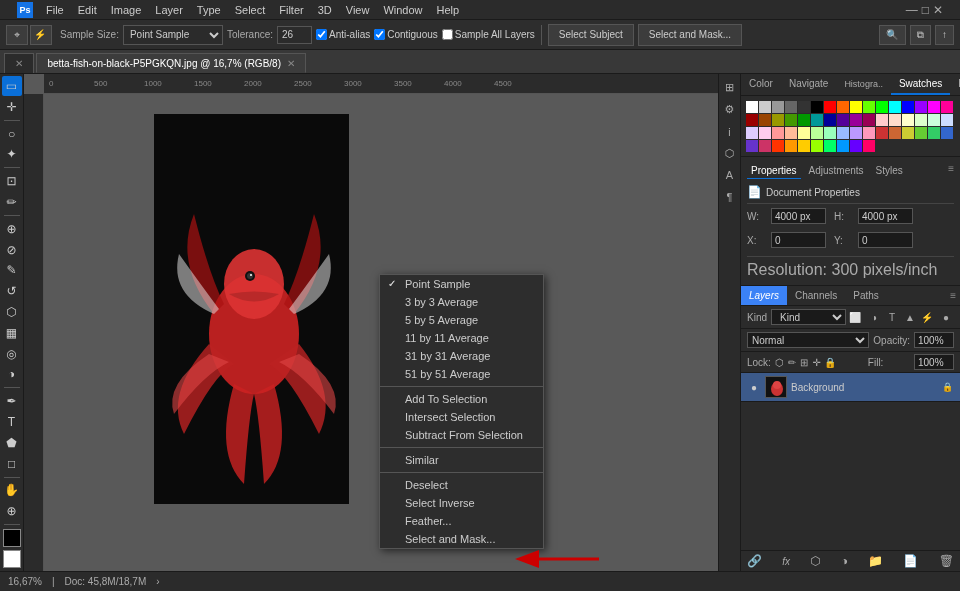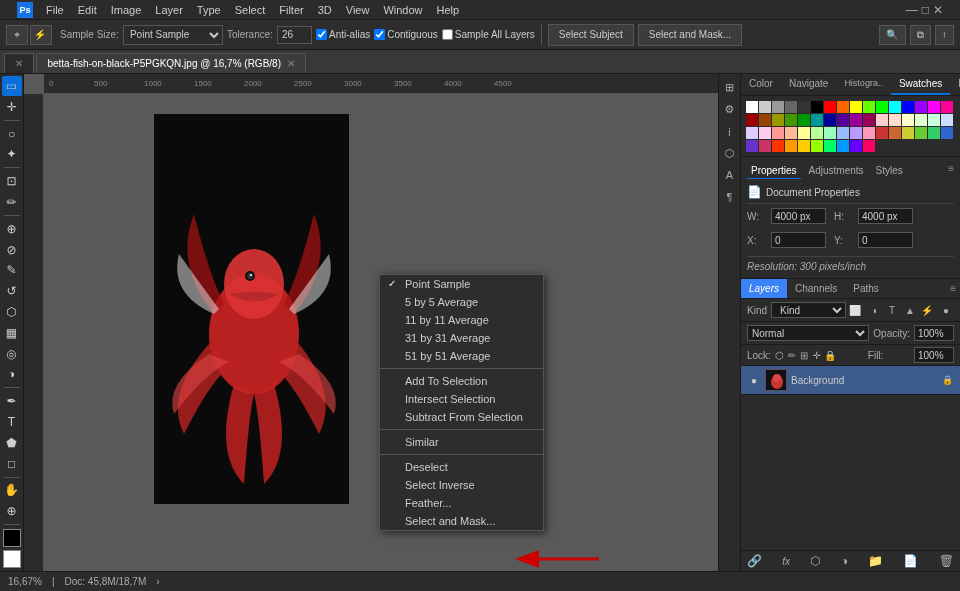--- a/index.html
+++ b/index.html
@@ -43,36 +43,36 @@
     #context-menu { position: absolute; top: 180px; left: 335px; background: #2d2d2d; border: 1px solid #555; min-width: 145px; z-index: 100; box-shadow: 2px 2px 8px rgba(0,0,0,0.6); }
     .ctx-item { padding: 3px 20px 3px 25px; font-size: 11px; color: #ccc; cursor: pointer; white-space: nowrap; position: relative; }
     .ctx-item.checked::before { content: '✓'; position: absolute; left: 8px; font-size: 10px; }
     .ctx-sep { height: 1px; background: #555; margin: 3px 0; }
 
     
     #arrow { position: absolute; top: 453px; left: 467px; z-index: 200; }
 
     
     #right-panel { width: 220px; background: #2b2b2b; border-left: 1px solid #1a1a1a; display: flex; flex-direction: column; flex-shrink: 0; }
-    #panel-tabs-top { display: flex; background: #2b2b2b; border-bottom: 1px solid #1a1a1a; }
+    #panel-tabs-top { display: flex; background: #2b2b2b; border-bottom: 1px solid #1a1a1a; align-items: flex-end; }
     .panel-tab { padding: 4px 8px; font-size: 10px; color: #aaa; cursor: pointer; border-bottom: 2px solid transparent; }
     .panel-tab.active { color: #fff; border-bottom: 2px solid #0a6fd8; }
     #swatches-grid { display: flex; flex-wrap: wrap; padding: 4px; }
     .swatch { width: 12px; height: 12px; cursor: pointer; margin: 0.5px; }
 
     
     #props-section { border-top: 1px solid #1a1a1a; padding: 6px; font-size: 10px; }
     #props-tabs { display: flex; gap: 4px; margin-bottom: 6px; }
     .props-tab { font-size: 10px; color: #aaa; cursor: pointer; padding: 2px 4px; }
     .props-tab.active { color: #fff; border-bottom: 1px solid #0a6fd8; }
     .props-row { display: flex; align-items: center; gap: 4px; margin-bottom: 4px; }
     .props-label { color: #aaa; font-size: 10px; width: 20px; }
     .props-input { background: #1a1a1a; border: 1px solid #555; color: #ccc; height: 16px; padding: 0 3px; font-size: 10px; width: 55px; }
     .props-divider { height: 1px; background: #444; margin: 4px 0; }
-    .props-res { color: #aaa; font-size: 10px; font-style: italic; }
+    .props-res { color: #aaa; font-size: 16px; }
 
     
     #layers-section { flex: 1; border-top: 1px solid #1a1a1a; display: flex; flex-direction: column; }
     #layers-tabs { display: flex; background: #2b2b2b; border-bottom: 1px solid #1a1a1a; align-items: center; }
     .layers-tab { padding: 4px 8px; font-size: 10px; color: #aaa; cursor: pointer; }
     .layers-tab.active { color: #fff; background: #3b82f6; font-style: italic; }
     #layers-toolbar { display: flex; align-items: center; padding: 3px 6px; gap: 2px; border-bottom: 1px solid #1a1a1a; background: #2b2b2b; }
     .layers-search { background: #1a1a1a; border: 1px solid #555; color: #ccc; height: 16px; font-size: 10px; flex: 1; padding: 0 4px; }
     .layers-icon-btn { width: 16px; height: 16px; display: flex; align-items: center; justify-content: center; cursor: pointer; color: #aaa; font-size: 10px; }
     #layers-blending { display: flex; align-items: center; padding: 3px 6px; gap: 4px; border-bottom: 1px solid #1a1a1a; background: #2b2b2b; }
@@ -261,20 +261,21 @@
           <path d="M55 240 Q10 270 20 300 Q50 260 75 248 Z" fill="#dd4444" opacity="0.6"></path>
           <path d="M145 240 Q190 270 180 300 Q150 260 125 248 Z" fill="#dd4444" opacity="0.6"></path>
         </svg>
       </div>
 
       <div id="context-menu">
         <div class="ctx-item checked" style="position: relative;">
           <span style="position: absolute; left: 8px; font-size: 10px;">✓</span>
           <span>Point Sample</span>
         </div>
+        <div class="ctx-item">3 by 3 Average</div>
         <div class="ctx-item">5 by 5 Average</div>
         <div class="ctx-item">11 by 11 Average</div>
         <div class="ctx-item">31 by 31 Average</div>
         <div class="ctx-item">51 by 51 Average</div>
         <div class="ctx-sep"></div>
         <div class="ctx-item">Add To Selection</div>
         <div class="ctx-item">Intersect Selection</div>
         <div class="ctx-item">Subtract From Selection</div>
         <div class="ctx-sep"></div>
         <div class="ctx-item">Similar</div>

